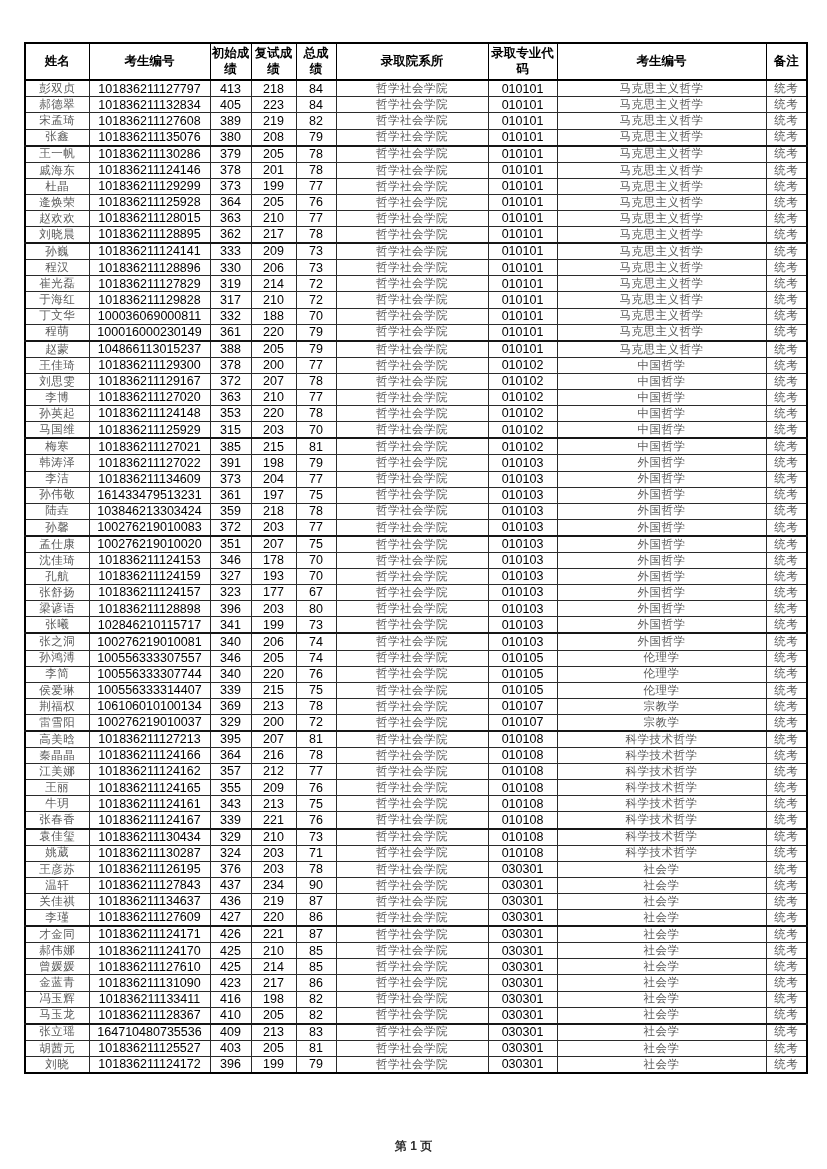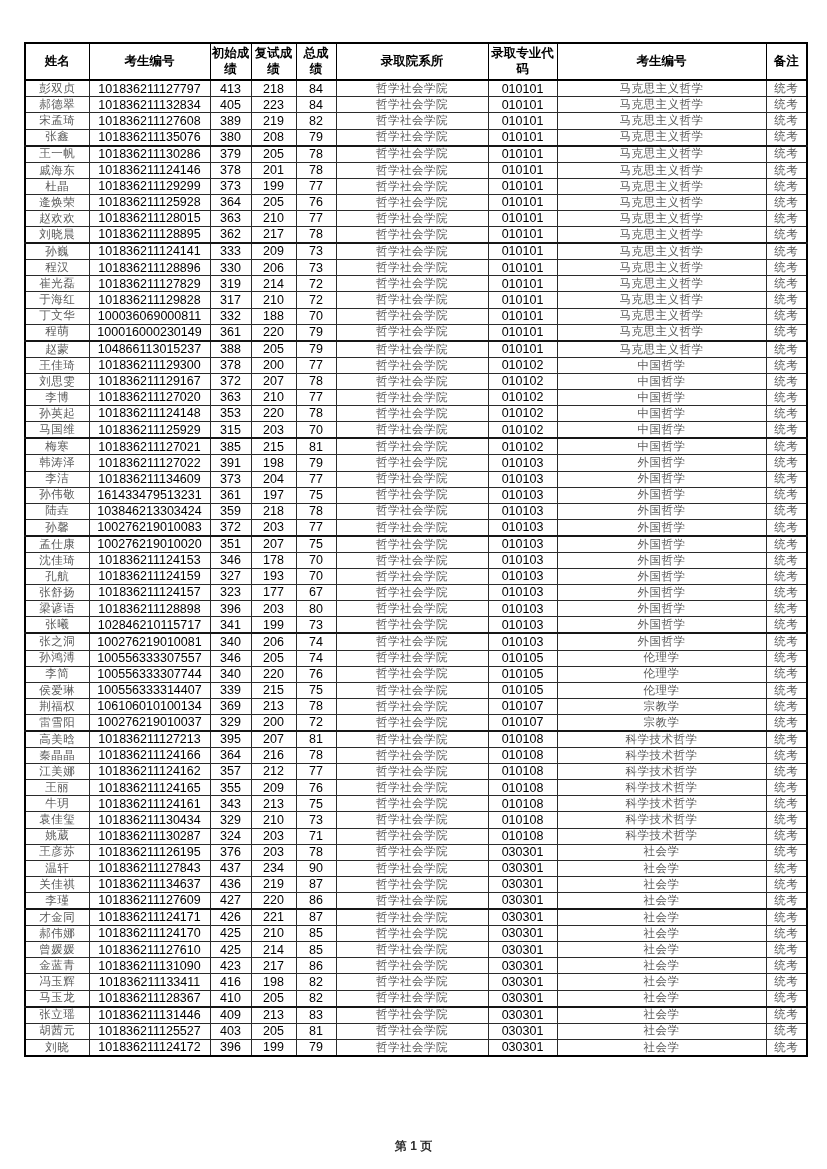--- a/index.html
+++ b/index.html
@@ -576,20 +576,31 @@
           <td class="cn">牛玥</td>
           <td class="num">101836211124161</td>
           <td class="num">343</td>
           <td class="num">213</td>
           <td class="num">75</td>
           <td class="cn">哲学社会学院</td>
           <td class="num">010108</td>
           <td class="cn">科学技术哲学</td>
           <td class="cn">统考</td>
         </tr>
+        <tr class="group-end">
+          <td class="cn">张春香</td>
+          <td class="num">101836211124167</td>
+          <td class="num">339</td>
+          <td class="num">221</td>
+          <td class="num">76</td>
+          <td class="cn">哲学社会学院</td>
+          <td class="num">010108</td>
+          <td class="cn">科学技术哲学</td>
+          <td class="cn">统考</td>
+        </tr>
         <tr>
           <td class="cn">袁佳玺</td>
           <td class="num">101836211130434</td>
           <td class="num">329</td>
           <td class="num">210</td>
           <td class="num">73</td>
           <td class="cn">哲学社会学院</td>
           <td class="num">010108</td>
           <td class="cn">科学技术哲学</td>
           <td class="cn">统考</td>
@@ -710,21 +721,21 @@
           <td class="num">410</td>
           <td class="num">205</td>
           <td class="num">82</td>
           <td class="cn">哲学社会学院</td>
           <td class="num">030301</td>
           <td class="cn">社会学</td>
           <td class="cn">统考</td>
         </tr>
         <tr>
           <td class="cn">张立瑶</td>
-          <td class="num">101836211131446</td>
+          <td class="num">164710480735536</td>
           <td class="num">409</td>
           <td class="num">213</td>
           <td class="num">83</td>
           <td class="cn">哲学社会学院</td>
           <td class="num">030301</td>
           <td class="cn">社会学</td>
           <td class="cn">统考</td>
         </tr>
         <tr>
           <td class="cn">胡茜元</td>

